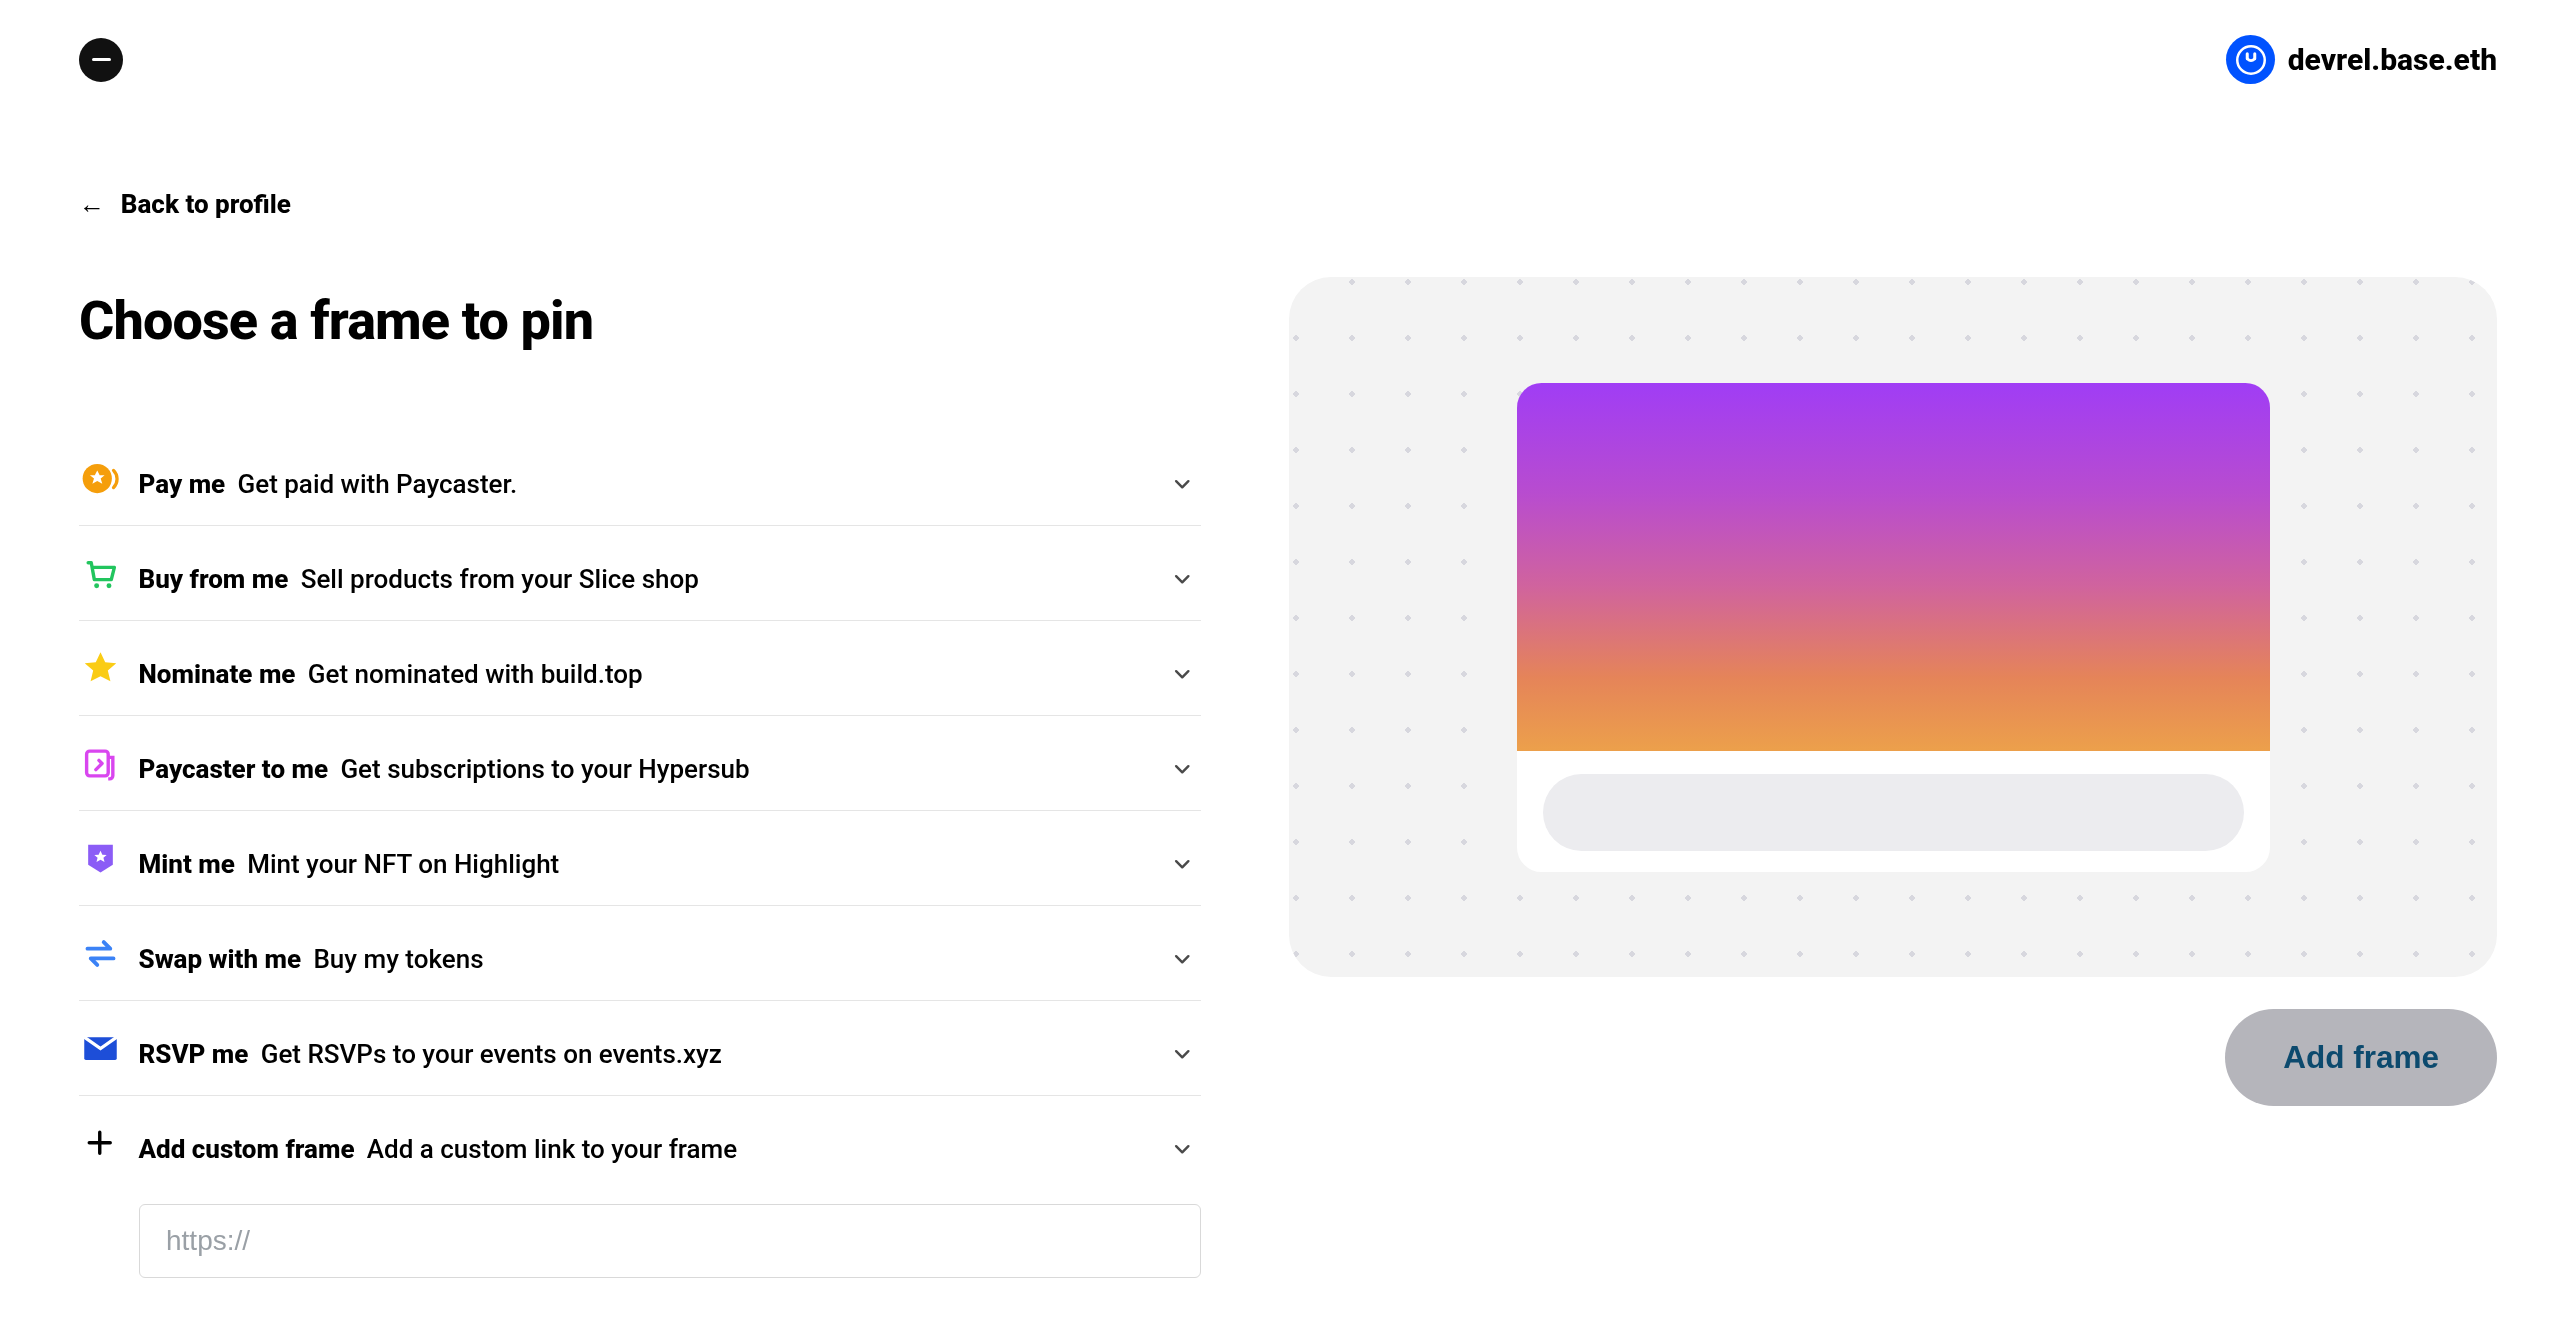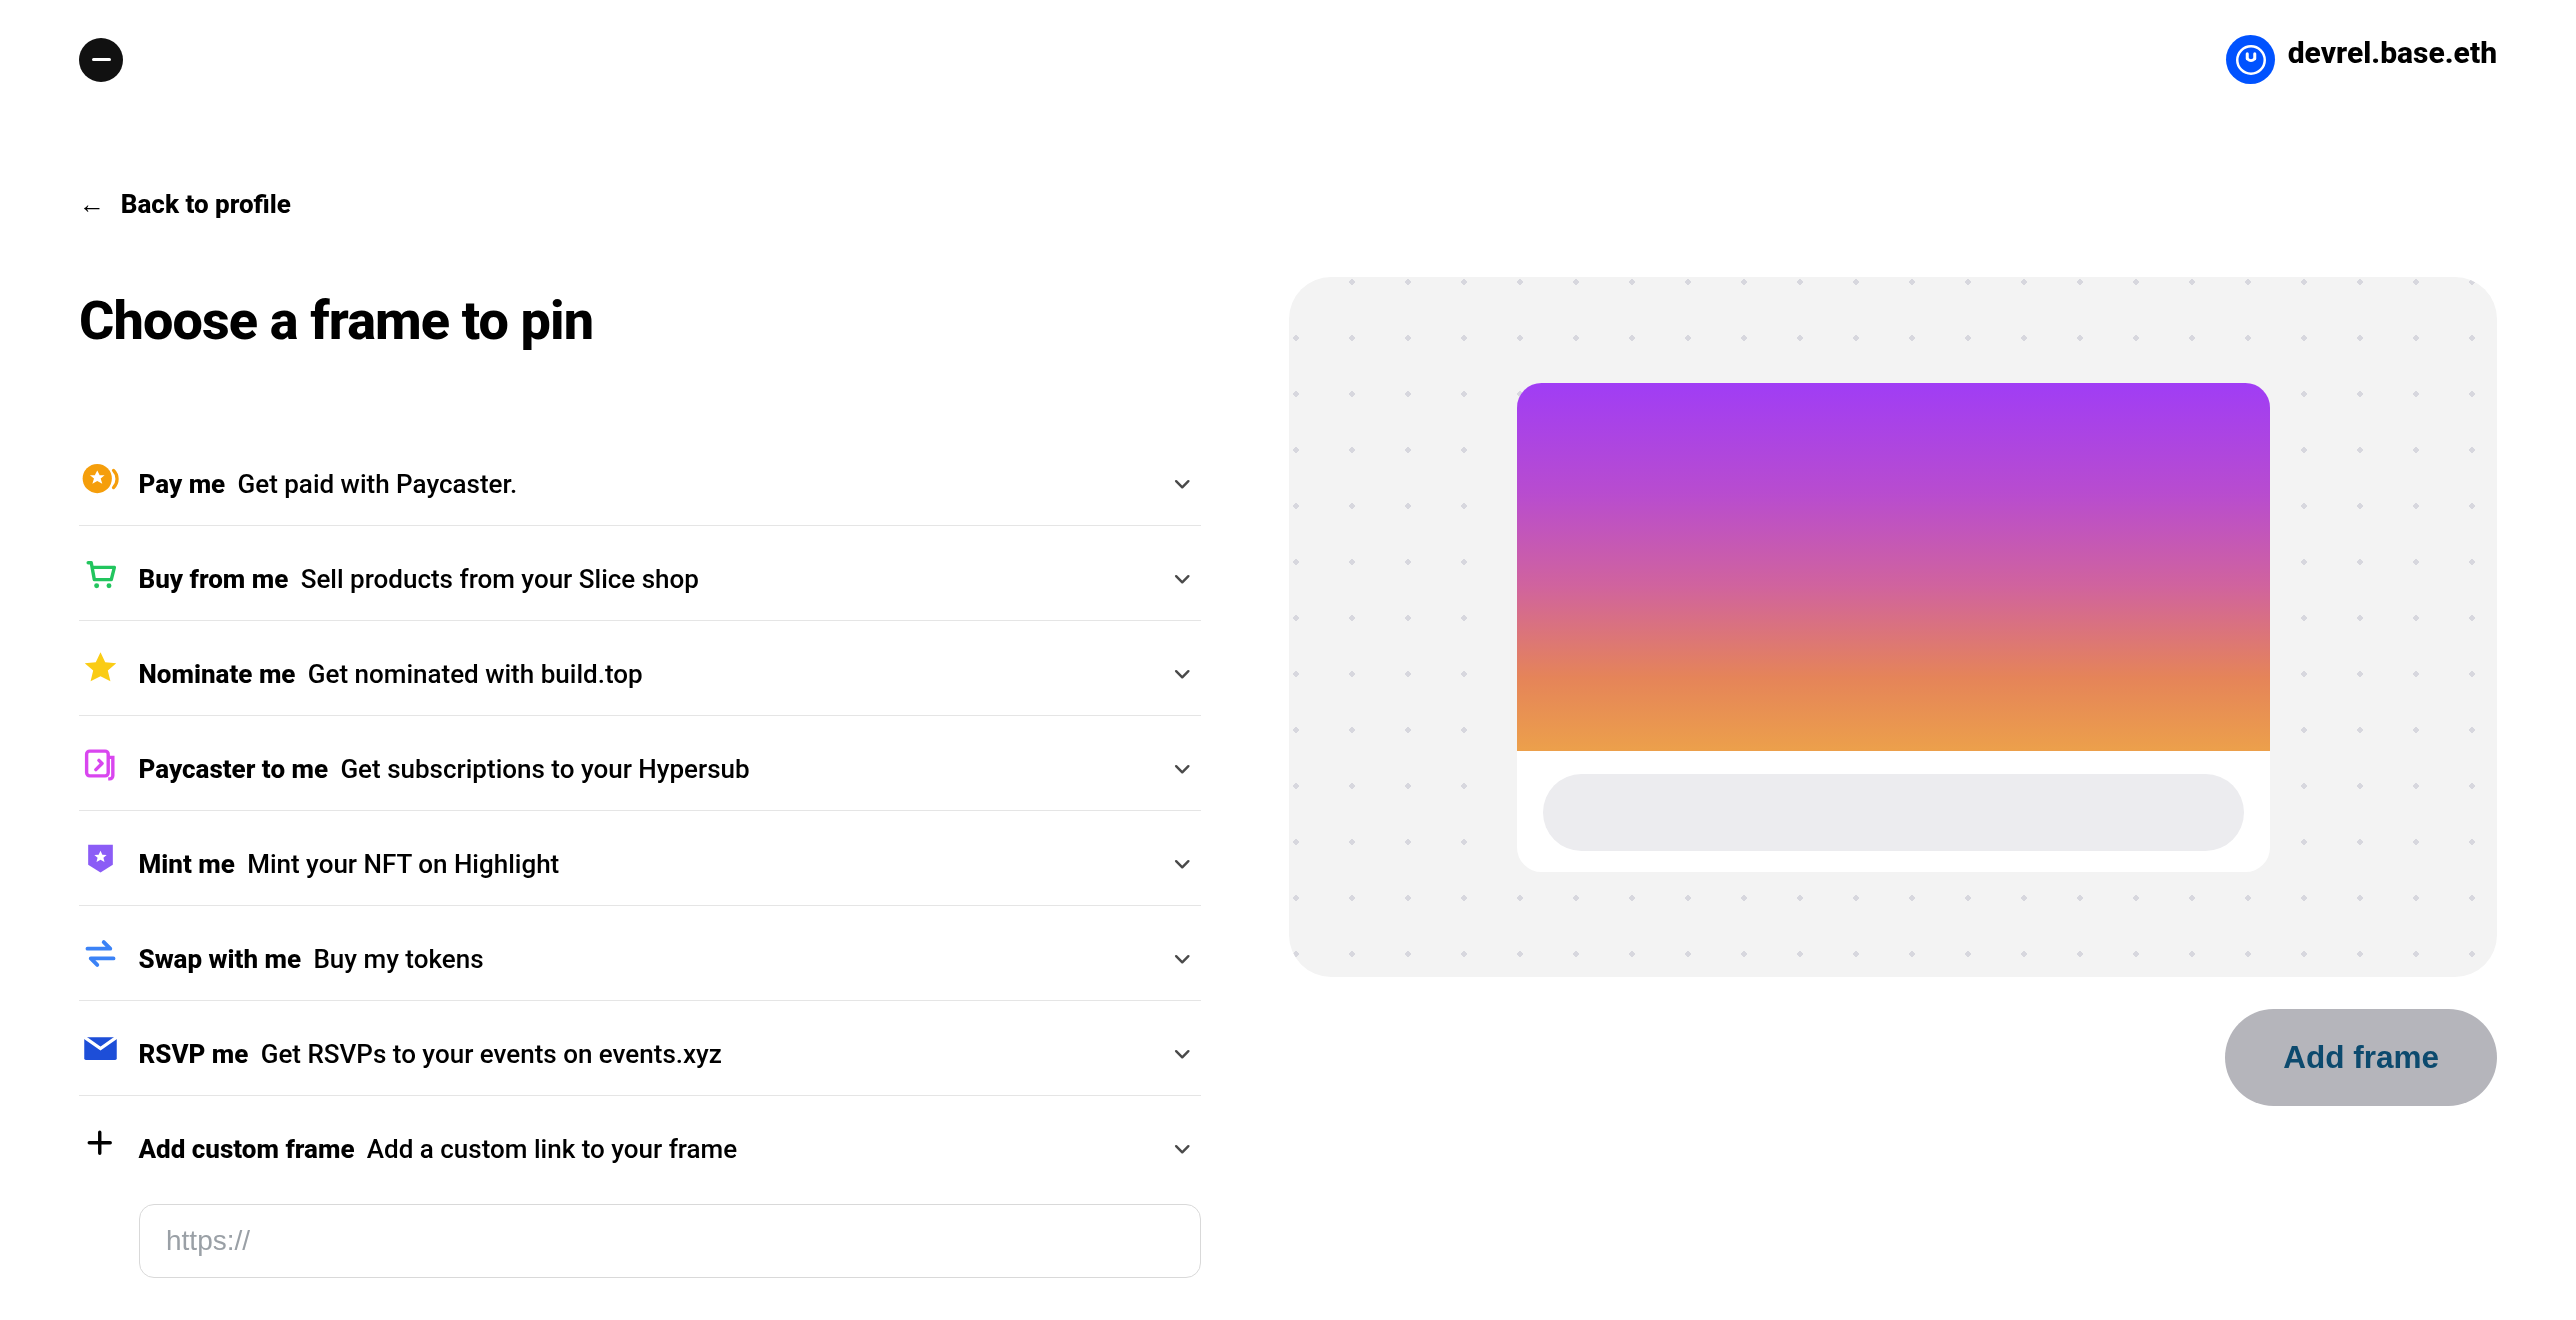--- a/index.html
+++ b/index.html
@@ -21,21 +21,21 @@
     width: 44px; height: 44px;
     background: #111;
     border-radius: 50%;
     display: flex; align-items: center; justify-content: center;
   }
   .logo-dot::after {
     content: "";
     width: 19px; height: 3.5px; background: #fff; border-radius: 1.8px;
   }
   .user-chip {
-    display: flex; gap: 12.3px;
+    display: flex; align-items: center; gap: 12.3px;
     font-weight: 800; font-size: 30px;
   }
   .user-avatar {
     width: 49px; height: 49px; border-radius: 50%;
     background: #0052ff;
     display:flex; align-items:center; justify-content:center;
   }
   .content {
     display: flex;
     padding: 105px 79px 0 79px;
@@ -75,21 +75,21 @@
     color: #4a4a4a;
     flex-shrink:0;
     padding-right: 7px;
   }
   .custom-input {
     margin-top: 14px;
     margin-left: 60px;
     width: calc(100% - 60px);
     height: 74px;
     border: 1.8px solid #d9d9d9;
-    border-radius: 15px;
+    border-radius: 6px;
     padding: 0 26px;
     font-size: 28px;
     color: #9aa0a6;
     background: #fff;
   }
   .custom-input::placeholder { color: #9aa0a6; }
   .right {
     width: 1208px;
     display:flex; flex-direction:column; align-items:flex-end;
     padding-top: 88px;

